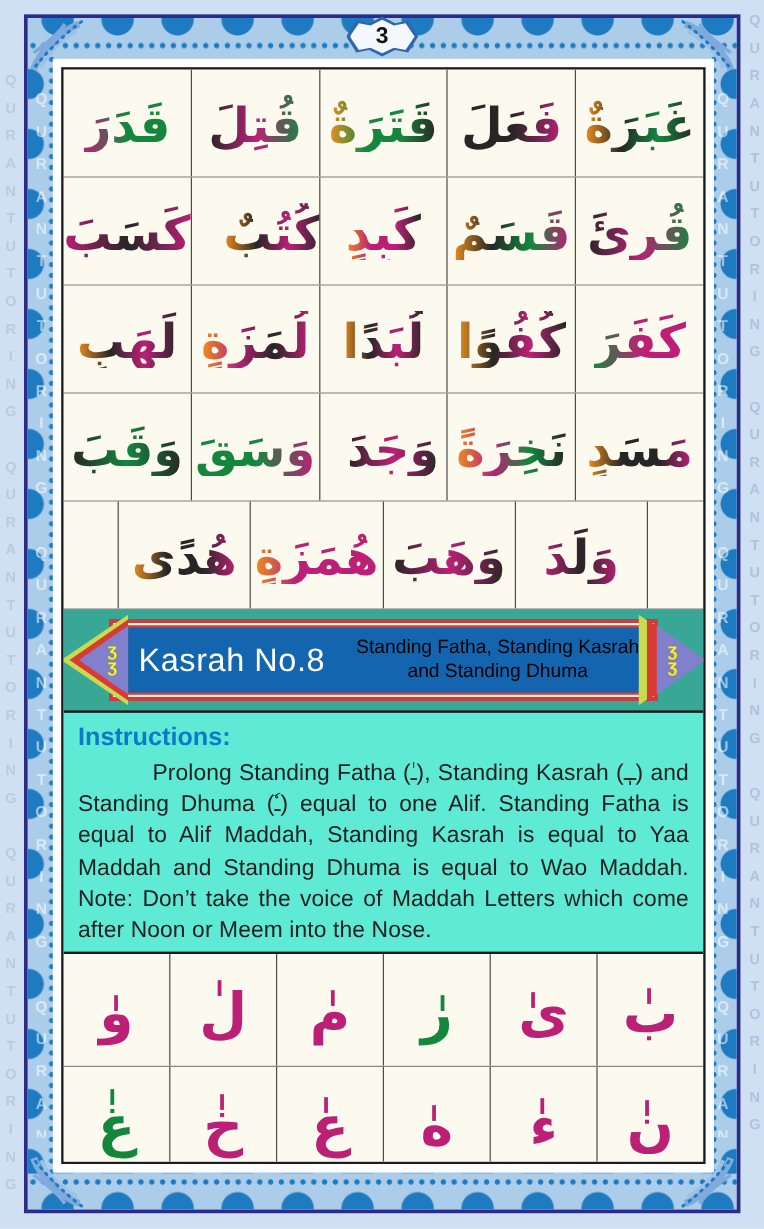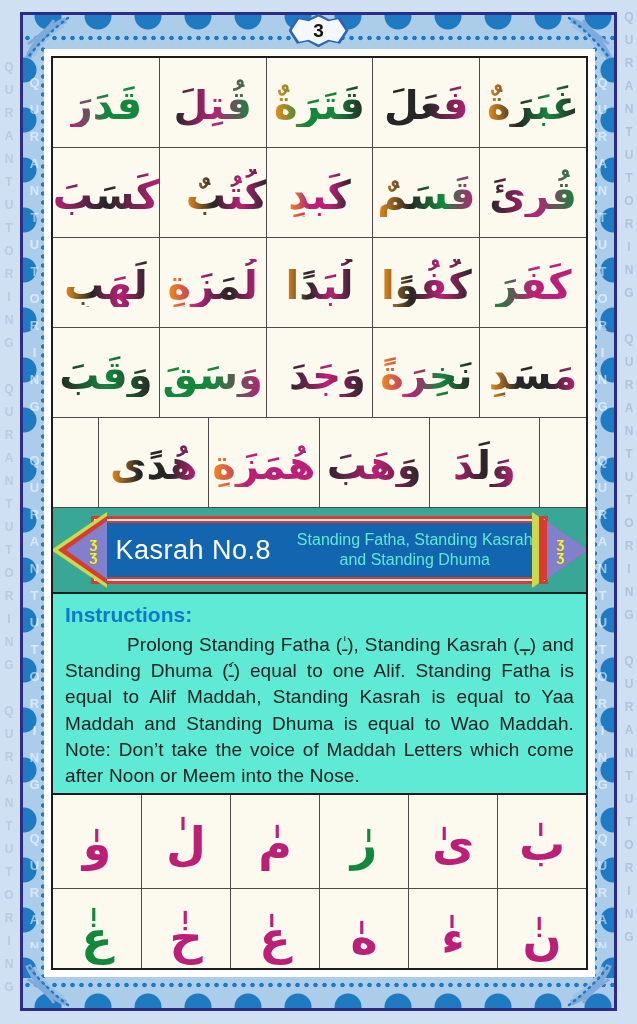--- a/index.html
+++ b/index.html
@@ -121,21 +121,21 @@
     border-bottom:2px solid #1c1c1c;
   }
   .banner-rect {
     position:absolute; left:38px; right:38px; top:8px; bottom:8px;
     background:#1465af;
     border:3px solid #d93b34;
     box-shadow: inset 0 0 0 2px #f2eee2, inset 0 0 0 4px #d93b34;
     display:flex; align-items:center; z-index:1;
   }
   .lesson-title { flex:0 0 44%; text-align:center; color:#fff; font-size:27px; letter-spacing:0.5px; }
-  .lesson-sub { flex:1; text-align:center; color:#5eead4; font-size:16px; line-height:1.25; padding-right:8px;}
+  .lesson-sub { flex:1; text-align:center; color:#000000; font-size:16px; line-height:1.25; padding-right:8px;}
   .orn { position:absolute; top:4px; bottom:4px; width:56px; z-index:2; }
   .orn .o1, .orn .o2, .orn .o3 { position:absolute; }
   .orn .o1 { inset:0; background:#c8da4d; }
   .orn .o2 { inset:4px 0 4px 7px; background:#d93b34; }
   .orn .o3 { inset:9px 0 9px 15px; background:#8080cc; display:flex; flex-direction:column; align-items:center; justify-content:center; }
   .orn.left { left:-2px; }
   .orn.left .o1,.orn.left .o2,.orn.left .o3 { clip-path:polygon(100% 0, 0 50%, 100% 100%); }
   .orn.right { right:-2px; }
   .orn.right .o1,.orn.right .o2,.orn.right .o3 { clip-path:polygon(0 0, 100% 50%, 0 100%); }
   .curl { color:#f7ef3d; font-weight:bold; font-size:15px; line-height:0.85; text-shadow:0 0 1px #8a7c00; }

